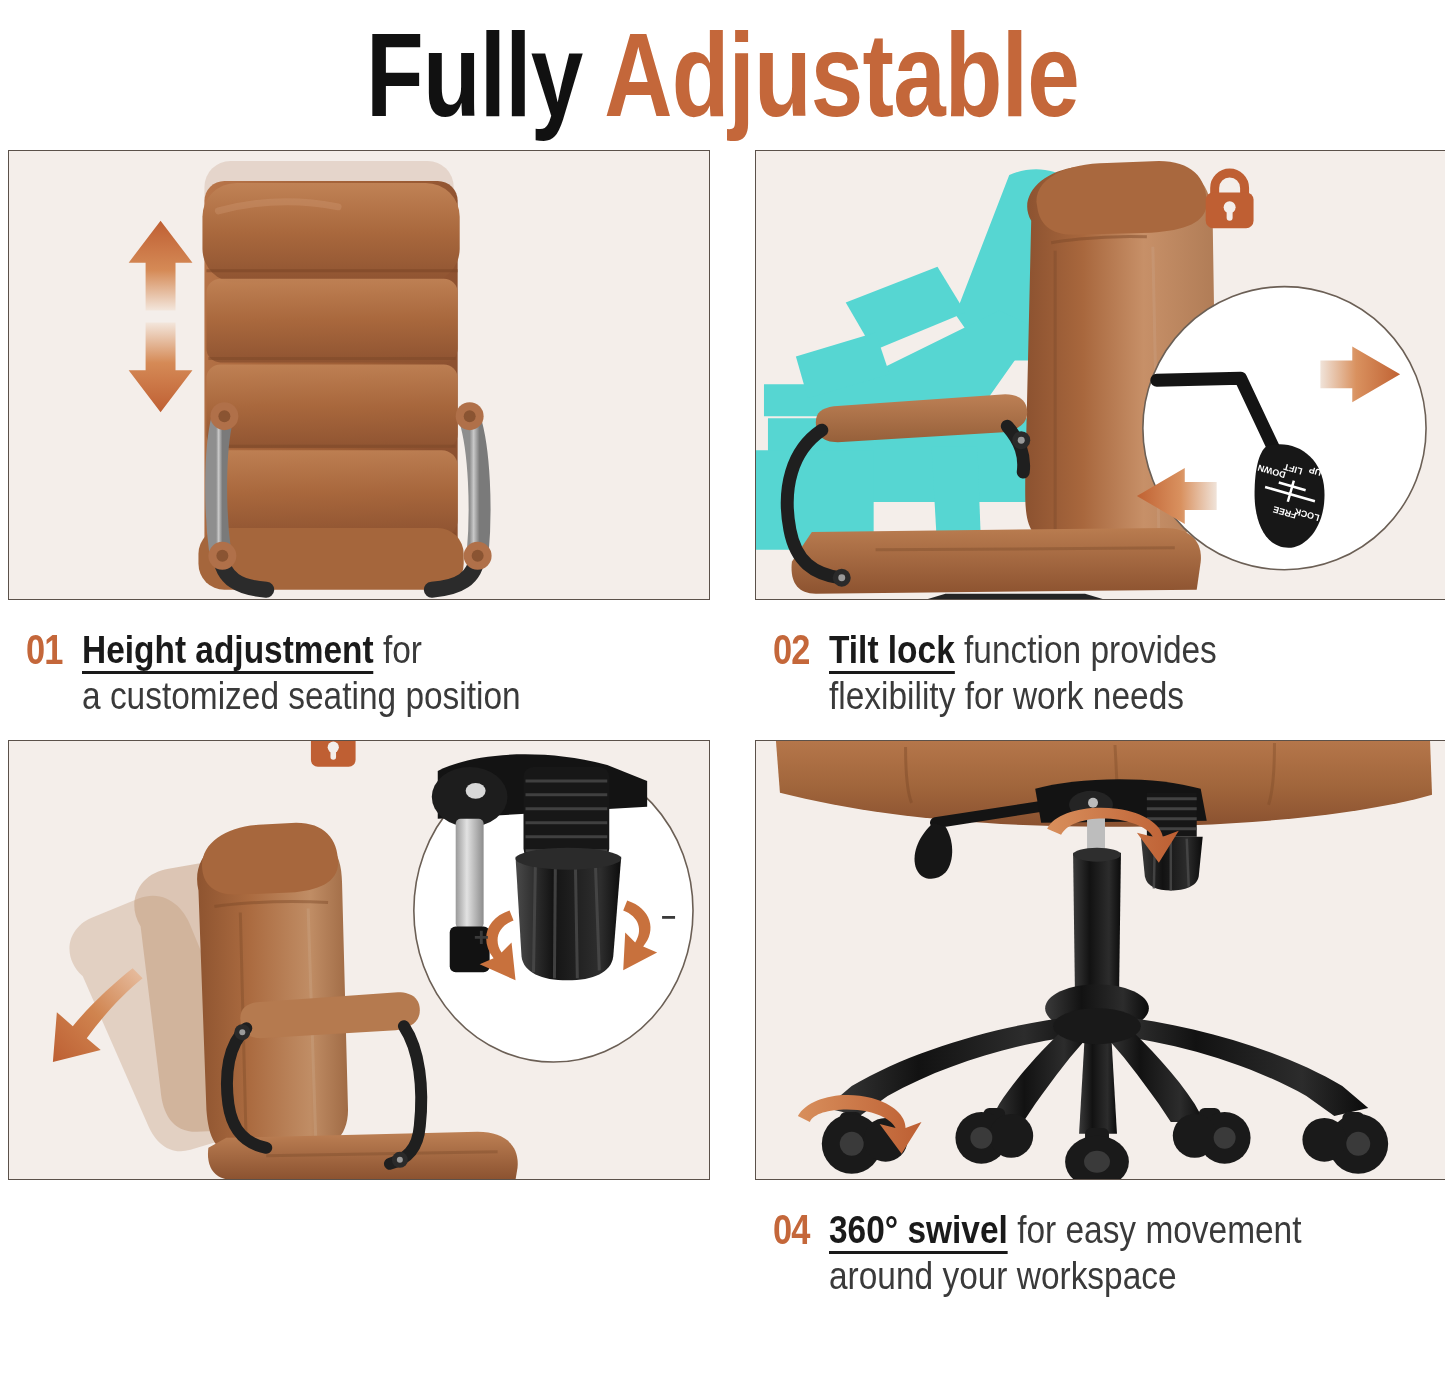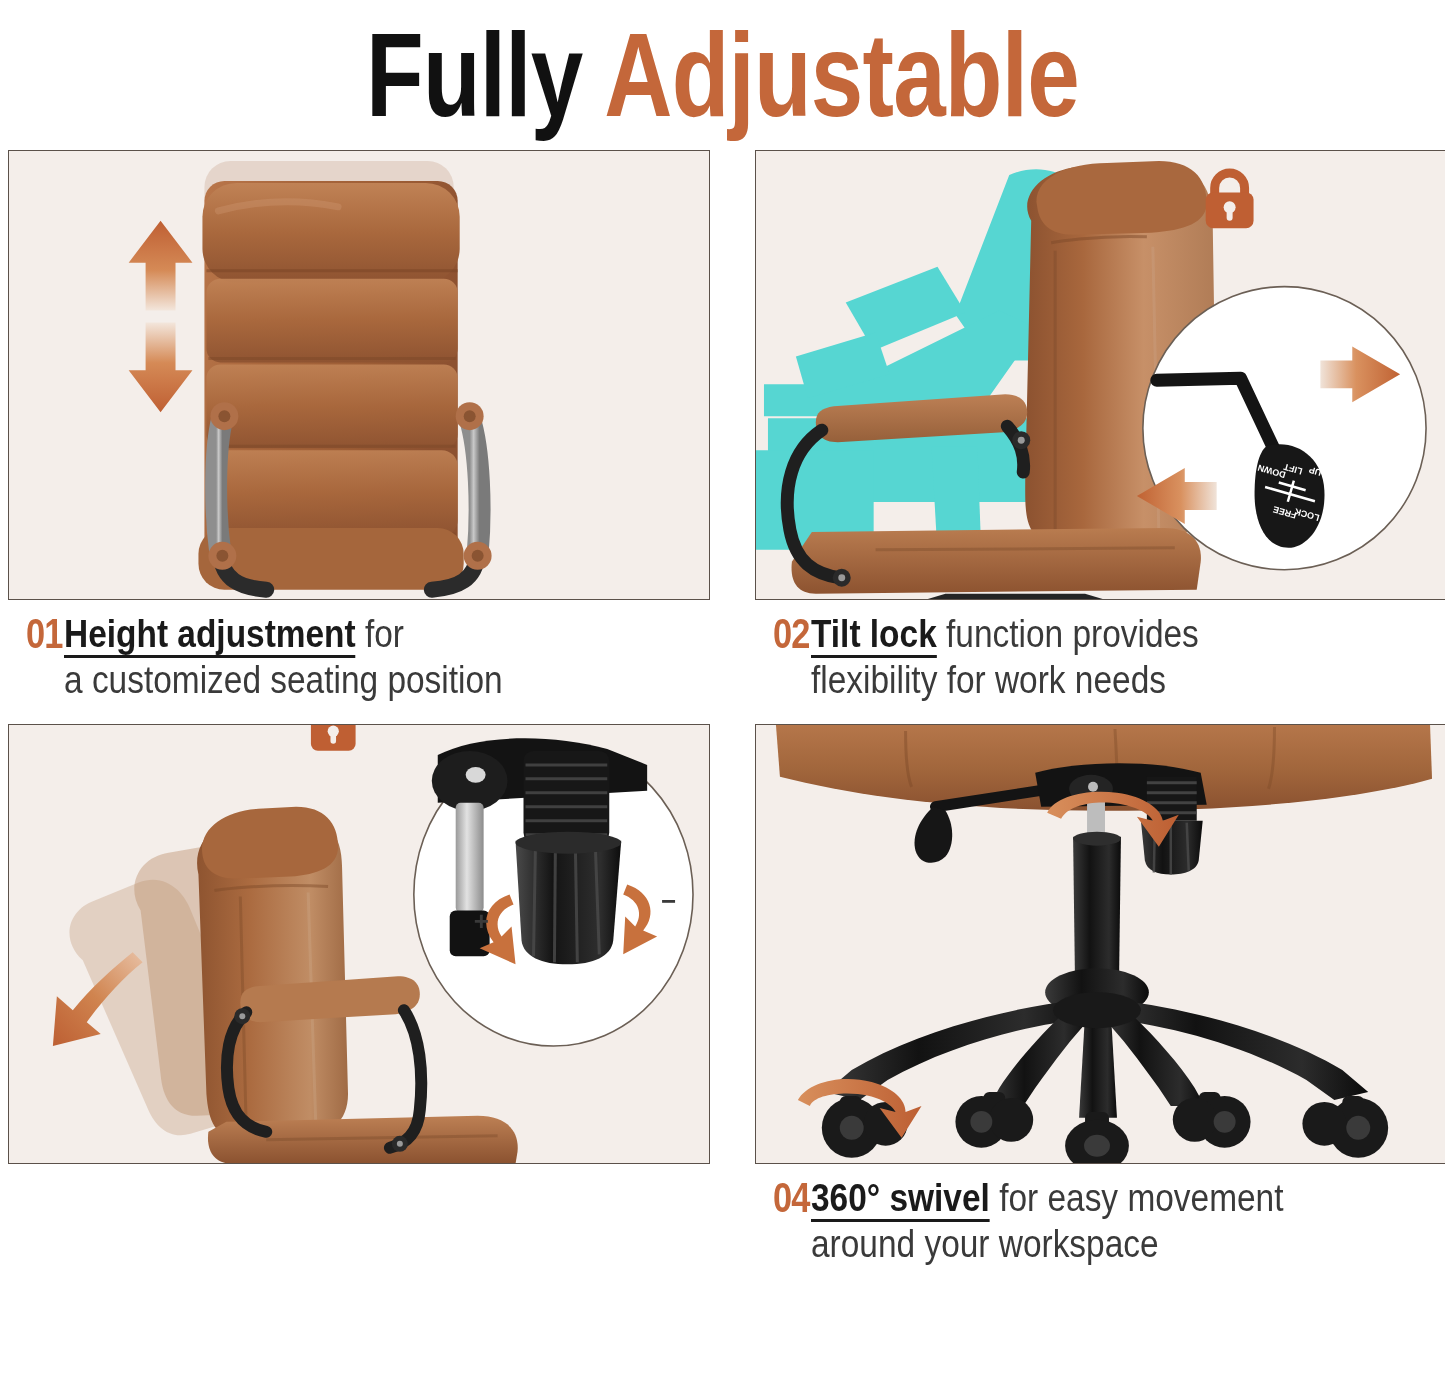--- a/index.html
+++ b/index.html
@@ -50,21 +50,22 @@
     border:1.5px solid #5b514a;
     overflow:hidden;
     box-sizing:border-box;
   }
   .panel.tall{height:440px;}
 
   
   .caption{
     display:flex;
     align-items:flex-start;
-    padding:12px 0 0 18px;
+    padding:28px 0 0 18px;
+    gap:18px;
   }
   .num{
     color:#c4673a;
     font-size:43px;
     font-weight:bold;
     line-height:1;
     transform:scaleX(.80);
     transform-origin:left top;
     letter-spacing:-1px;
   }

